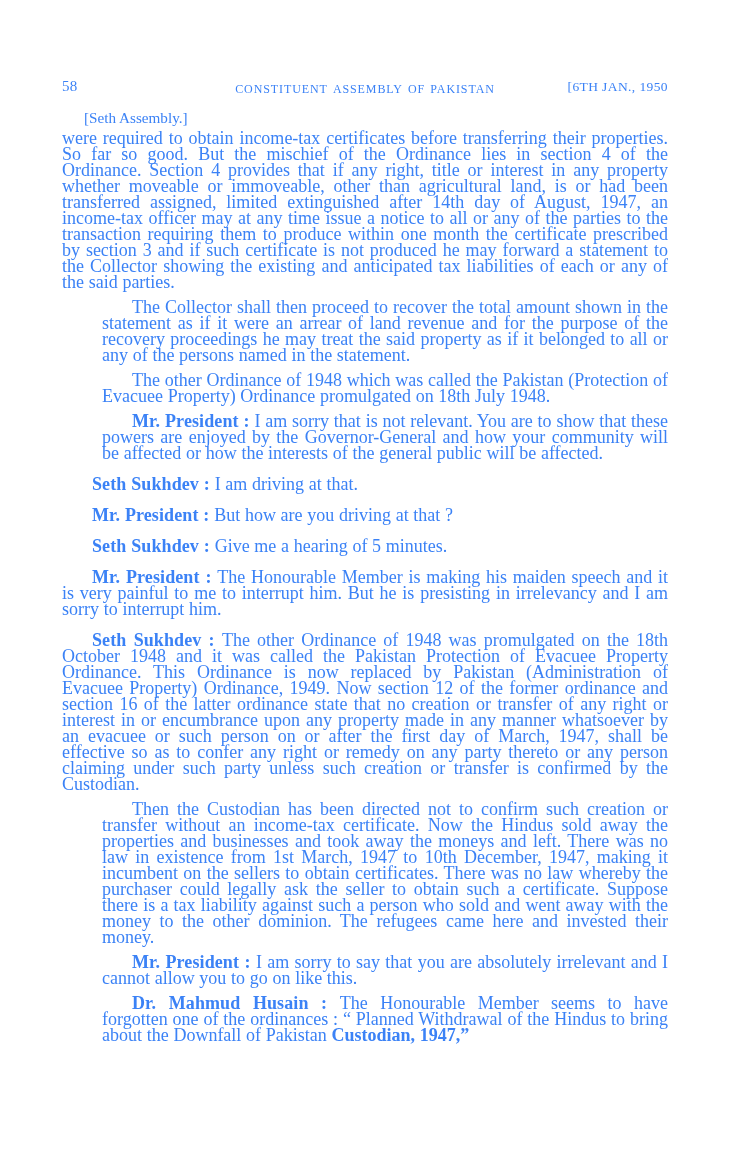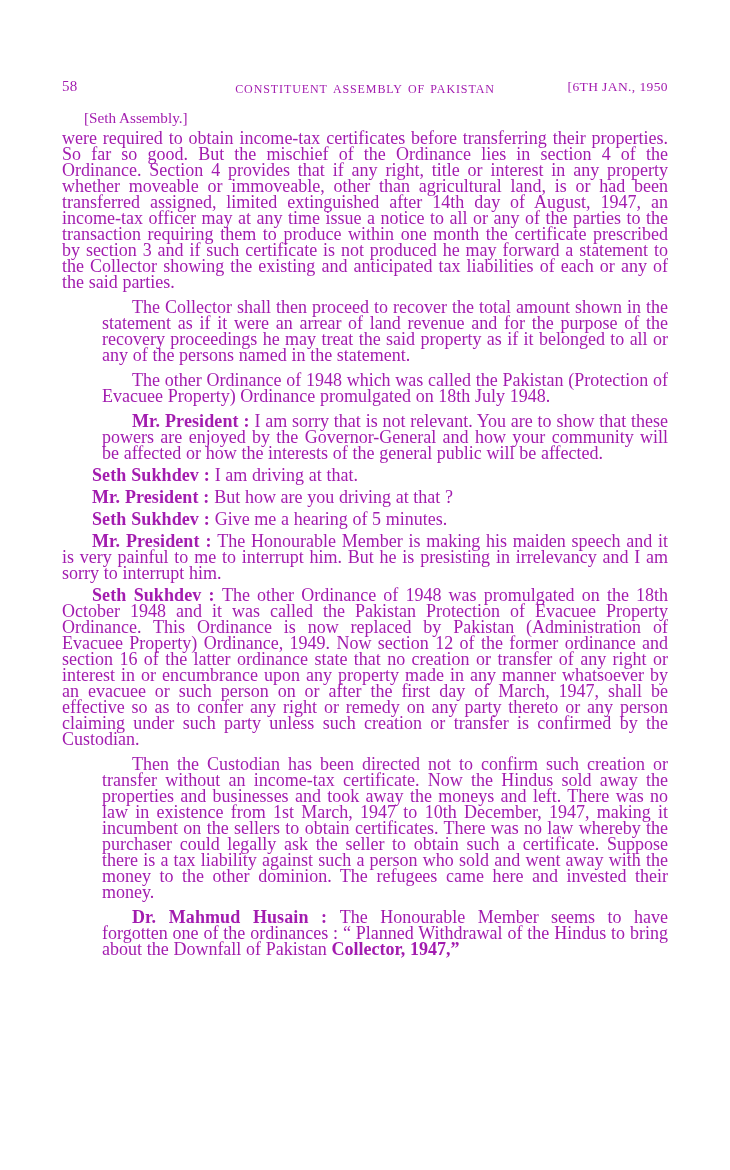--- a/index.html
+++ b/index.html
@@ -10,21 +10,21 @@
   }
 
   .page {
     position: relative;
     width: 730px;
     height: 1170px;
     background: #ffffff;
     margin: 0 auto;
     overflow: hidden;
     font-family: "Liberation Serif", "DejaVu Serif", serif;
-    color: #a21caf;
+    color: #3b82f6;
     -webkit-font-smoothing: antialiased;
   }
 
   
   .running-head {
     position: absolute;
     top: 78px;
     left: 62px;
     width: 606px;
     height: 20px;
@@ -85,21 +85,21 @@
   
   p.flush { text-indent: 0; }
 
   
   p.indent { text-indent: 30px; }
 
   
   p.gap-before { margin-top: 9px; margin-left: 40px; }
 
   
-  p.turn { text-indent: 30px; margin-top: 6px; }
+  p.turn { text-indent: 30px; margin-top: 15px; }
 
   .speaker {
     font-weight: bold;
     letter-spacing: 0.1px;
   }
 
   
   .heavy { font-weight: bold; }
 </style>
 </head>
@@ -142,19 +142,22 @@
     <p class="para turn">
       <span class="speaker">Mr. President</span><span class="speaker"> : </span><span>The Honourable Member is making his maiden speech and it is very painful to me to interrupt him.  But he is presisting in irrelevancy and I am sorry to interrupt him.</span>
     </p>
 
     <p class="para turn">
       <span class="speaker">Seth Sukhdev</span><span class="speaker"> : </span><span>The other Ordinance of 1948 was promulgated on the 18th October 1948 and it was called the Pakistan Protection of Evacuee Property Ordinance.  This Ordinance is now replaced by Pakistan (Administration of Evacuee Property) Ordinance, 1949.  Now section 12 of the former ordinance and section 16 of the latter ordinance state that no creation or transfer of any right or interest in or encumbrance upon any property made in any manner whatsoever by an evacuee or such person on or after the first day of March, 1947, shall be effective so as to confer any right or remedy on any party thereto or any person claiming under such party unless such creation or transfer is confirmed by the Custodian.</span>
     </p>
 
     <p class="para indent gap-before">Then the Custodian has been directed not to confirm such creation or transfer without an income-tax certificate.  Now the Hindus sold away the properties and businesses and took away the moneys and left.  There was no law in existence from 1st March, 1947 to 10th December, 1947, making it incumbent on the sellers to obtain certificates.   There was no law whereby the purchaser could legally ask the seller to obtain such a certificate.  Suppose there is a tax liability against such a person who sold and went away with the money to the other dominion.  The refugees came here and invested their money.</p>
 
+    <p class="para indent gap-before">
+      <span class="speaker">Mr. President</span><span class="speaker"> : </span><span>I am sorry to say that you are absolutely irrelevant and I cannot allow you to go on like this.</span>
+    </p>
 
     <p class="para indent gap-before">
-      <span class="speaker">Dr. Mahmud Husain</span><span class="speaker"> : </span><span>The Honourable Member seems to have forgotten one of the ordinances : “ Planned Withdrawal of the Hindus to bring about the Downfall of Pakistan </span><span class="heavy">Collector, 1947,”</span>
+      <span class="speaker">Dr. Mahmud Husain</span><span class="speaker"> : </span><span>The Honourable Member seems to have forgotten one of the ordinances : “ Planned Withdrawal of the Hindus to bring about the Downfall of Pakistan </span><span class="heavy">Custodian, 1947,”</span>
     </p>
 
   </div>
 </div>
 
 </body></html>

